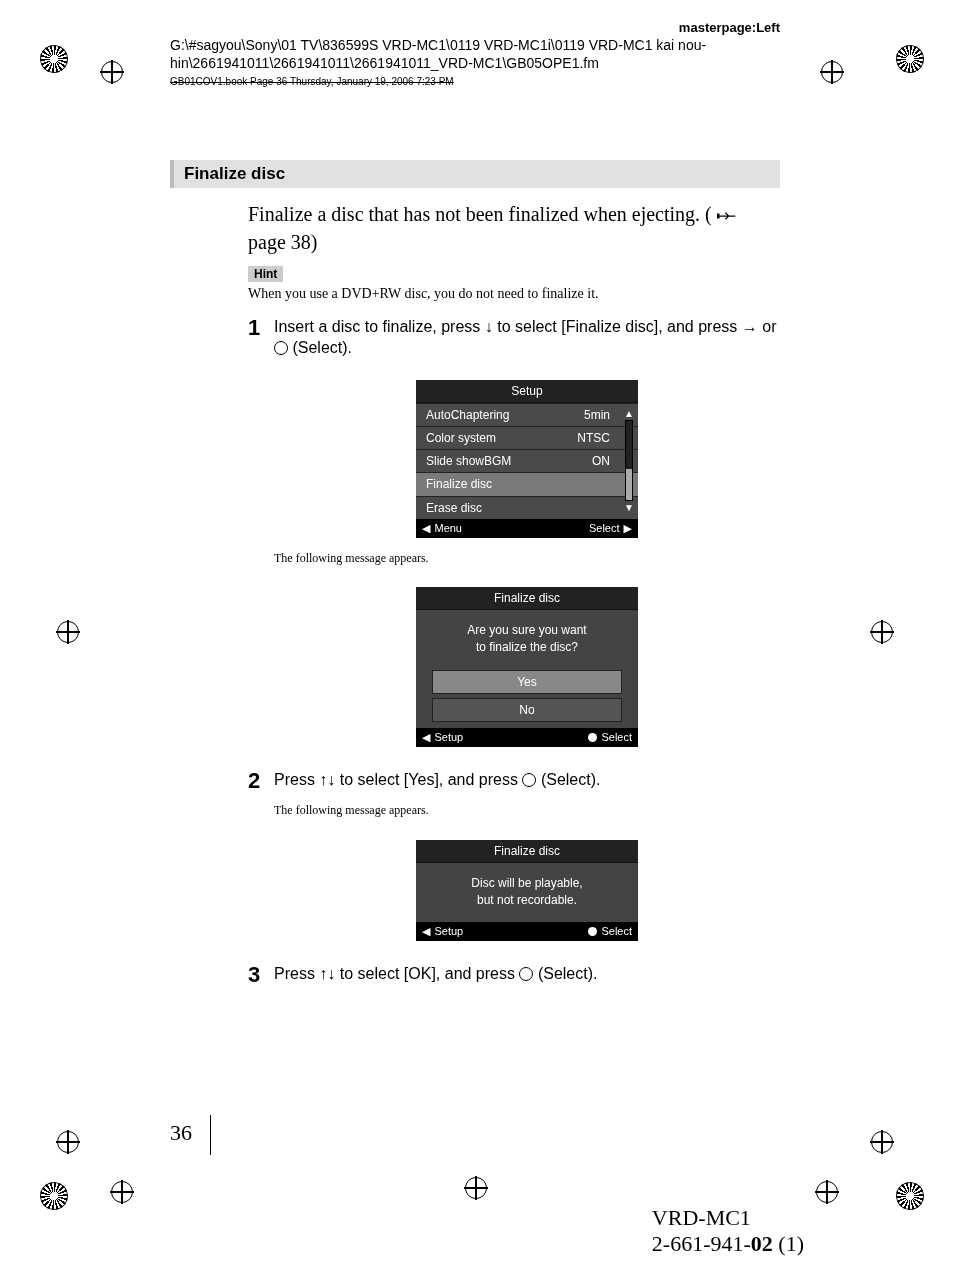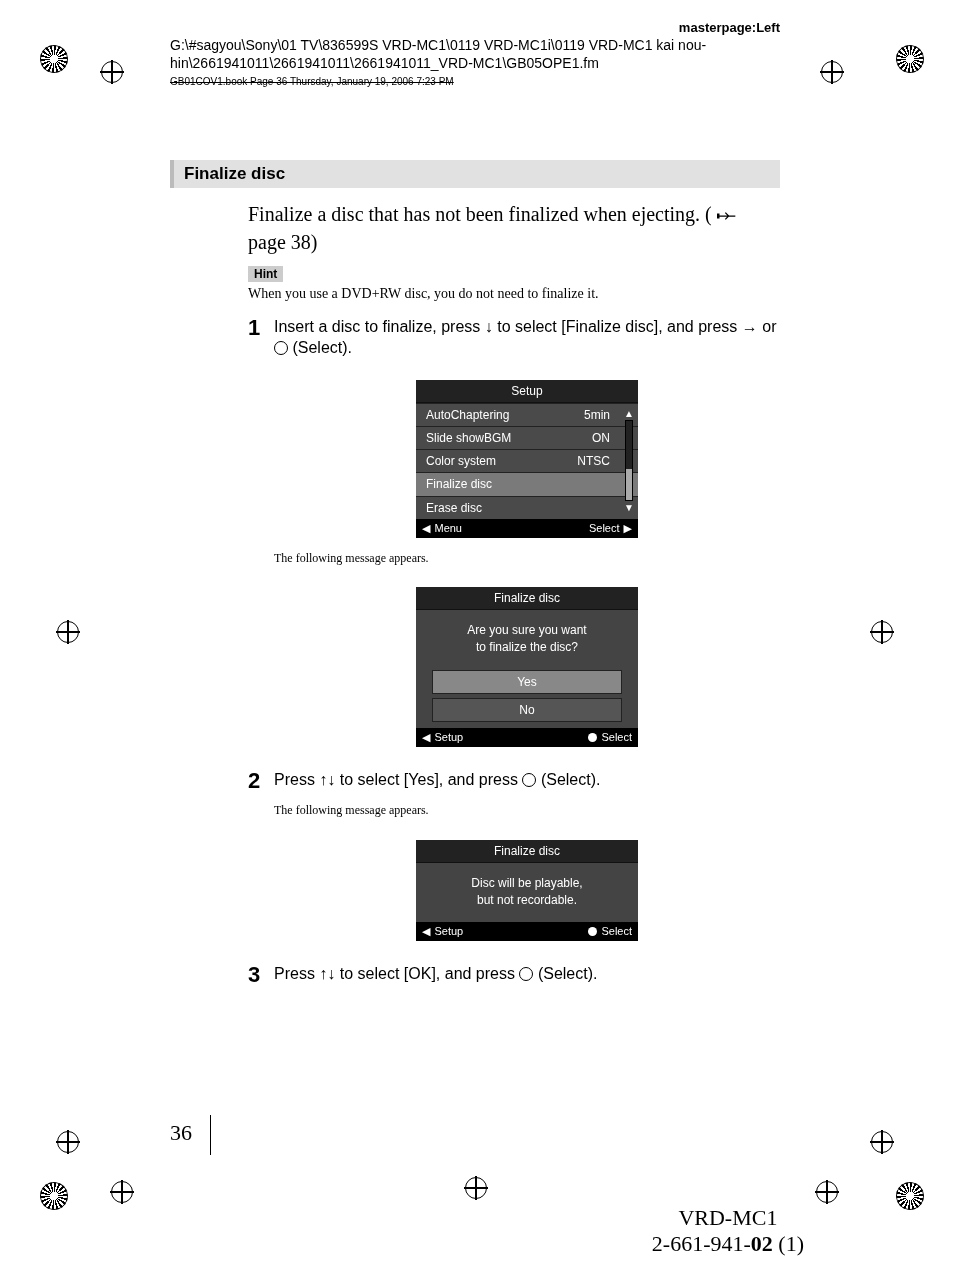--- a/index.html
+++ b/index.html
@@ -191,21 +191,21 @@
     position: absolute;
     left: 210px;
     top: 1115px;
     height: 40px;
     border-left: 1px solid #000;
   }
   .footer-right {
     position: absolute;
     right: 150px;
     top: 1205px;
-    text-align: center;
+    text-align: left;
     font-size: 22px;
   }
   .footer-model {
     font-family: "Times New Roman", Times, serif;
   }
   .footer-partno {
     font-family: "Times New Roman", Times, serif;
   }
   .footer-partno .bold { font-weight: bold; }
 
@@ -349,26 +349,26 @@
 
         
         <div class="osd">
           <div class="osd-title">Setup</div>
           <div class="osd-rows">
             <div class="osd-row">
                 <span>AutoChaptering</span>
                 <span>5min</span>
               </div>
             <div class="osd-row">
+                <span>Color system</span>
+                <span>NTSC</span>
+              </div>
+            <div class="osd-row">
                 <span>Slide showBGM</span>
                 <span>ON</span>
-              </div>
-            <div class="osd-row">
-                <span>Color system</span>
-                <span>NTSC</span>
               </div>
             <div class="osd-row selected">
                 <span>Finalize disc</span>
                 <span></span>
               </div>
             <div class="osd-row">
                 <span>Erase disc</span>
                 <span></span>
               </div>
             <div class="osd-scroll">

